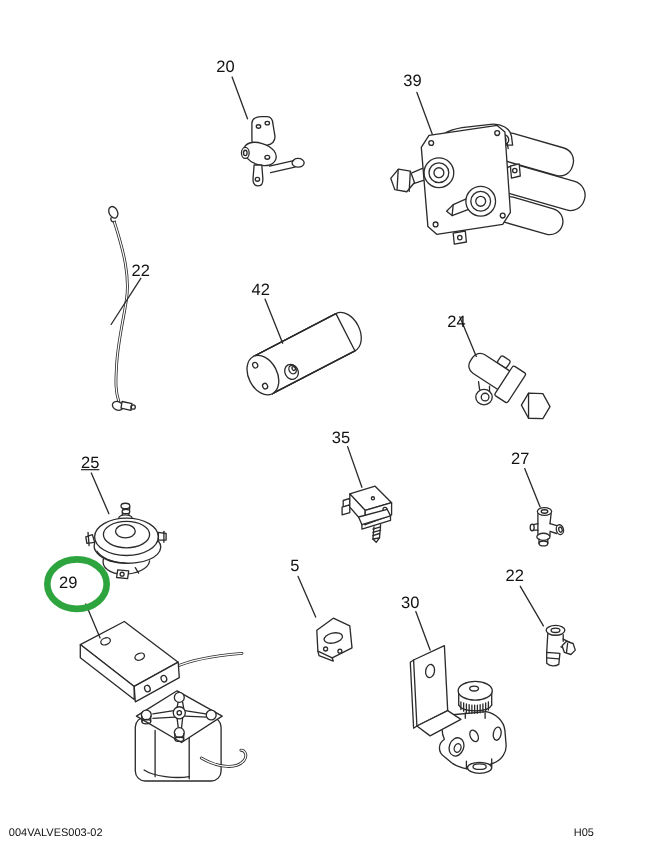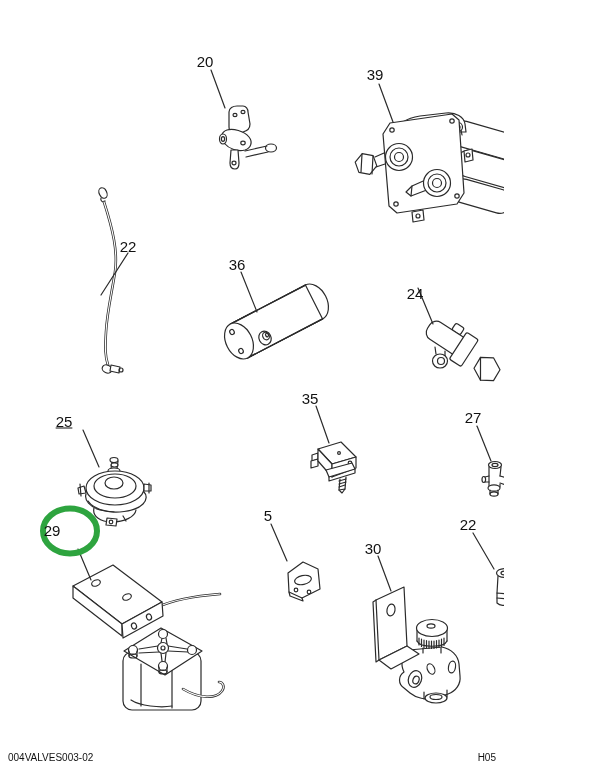--- a/index.html
+++ b/index.html
@@ -2,20 +2,21 @@
 <html><head>
 <meta charset="utf-8">
 <style>
   html,body{margin:0;padding:0;background:#fff;}
   .page{
     position:relative;
     width:504px;height:777px;
     background:#fff;
     font-family:"Liberation Sans", sans-serif;
     overflow:hidden;
+    padding-left:44px;
   }
   svg{position:absolute;left:0;top:0;}
   .art path,.art ellipse,.art circle,.art rect,.art polygon,.art line{
     fill:none;stroke:#2b2b2b;stroke-width:1.2;
     stroke-linecap:round;stroke-linejoin:round;
   }
   .art .wfill{fill:#ffffff;}
   .art .cable{stroke-width:2.6;}
   .art .cablecore{stroke:#ffffff;stroke-width:1.1;}
   .leaders line{stroke:#2b2b2b;stroke-width:1.2;stroke-linecap:round;}
@@ -256,26 +257,26 @@
       <line x1="378" y1="556" x2="391" y2="591"></line>
       <line x1="271" y1="524" x2="287" y2="561"></line>
     </g>
 
     <ellipse class="hl" cx="70" cy="531" rx="27" ry="22.5" stroke="#2EA43F"></ellipse>
   </svg>
 
   <div class="callout" style="left:205px;top:61px;">20</div>
   <div class="callout" style="left:375px;top:74px;">39</div>
   <div class="callout" style="left:128px;top:246px;">22</div>
-  <div class="callout" style="left:237px;top:264px;">36</div>
+  <div class="callout" style="left:237px;top:264px;">42</div>
   <div class="callout" style="left:415px;top:293px;">24</div>
-  <div class="callout" style="left:64px;top:421px;text-decoration:underline;">25</div>
+  <div class="callout" style="left:82px;top:421px;text-decoration:underline;">25</div>
   <div class="callout" style="left:310px;top:398px;">35</div>
   <div class="callout" style="left:473px;top:417px;">27</div>
   <div class="callout" style="left:468px;top:524px;">22</div>
-  <div class="callout" style="left:52px;top:530px;">29</div>
+  <div class="callout" style="left:62px;top:530px;">29</div>
   <div class="callout" style="left:373px;top:548px;">30</div>
   <div class="callout" style="left:268px;top:515px;">5</div>
 
   <div class="footnote left">004VALVES003-02</div>
   <div class="footnote right">H05</div>
 
 </div>
 
 </body></html>

